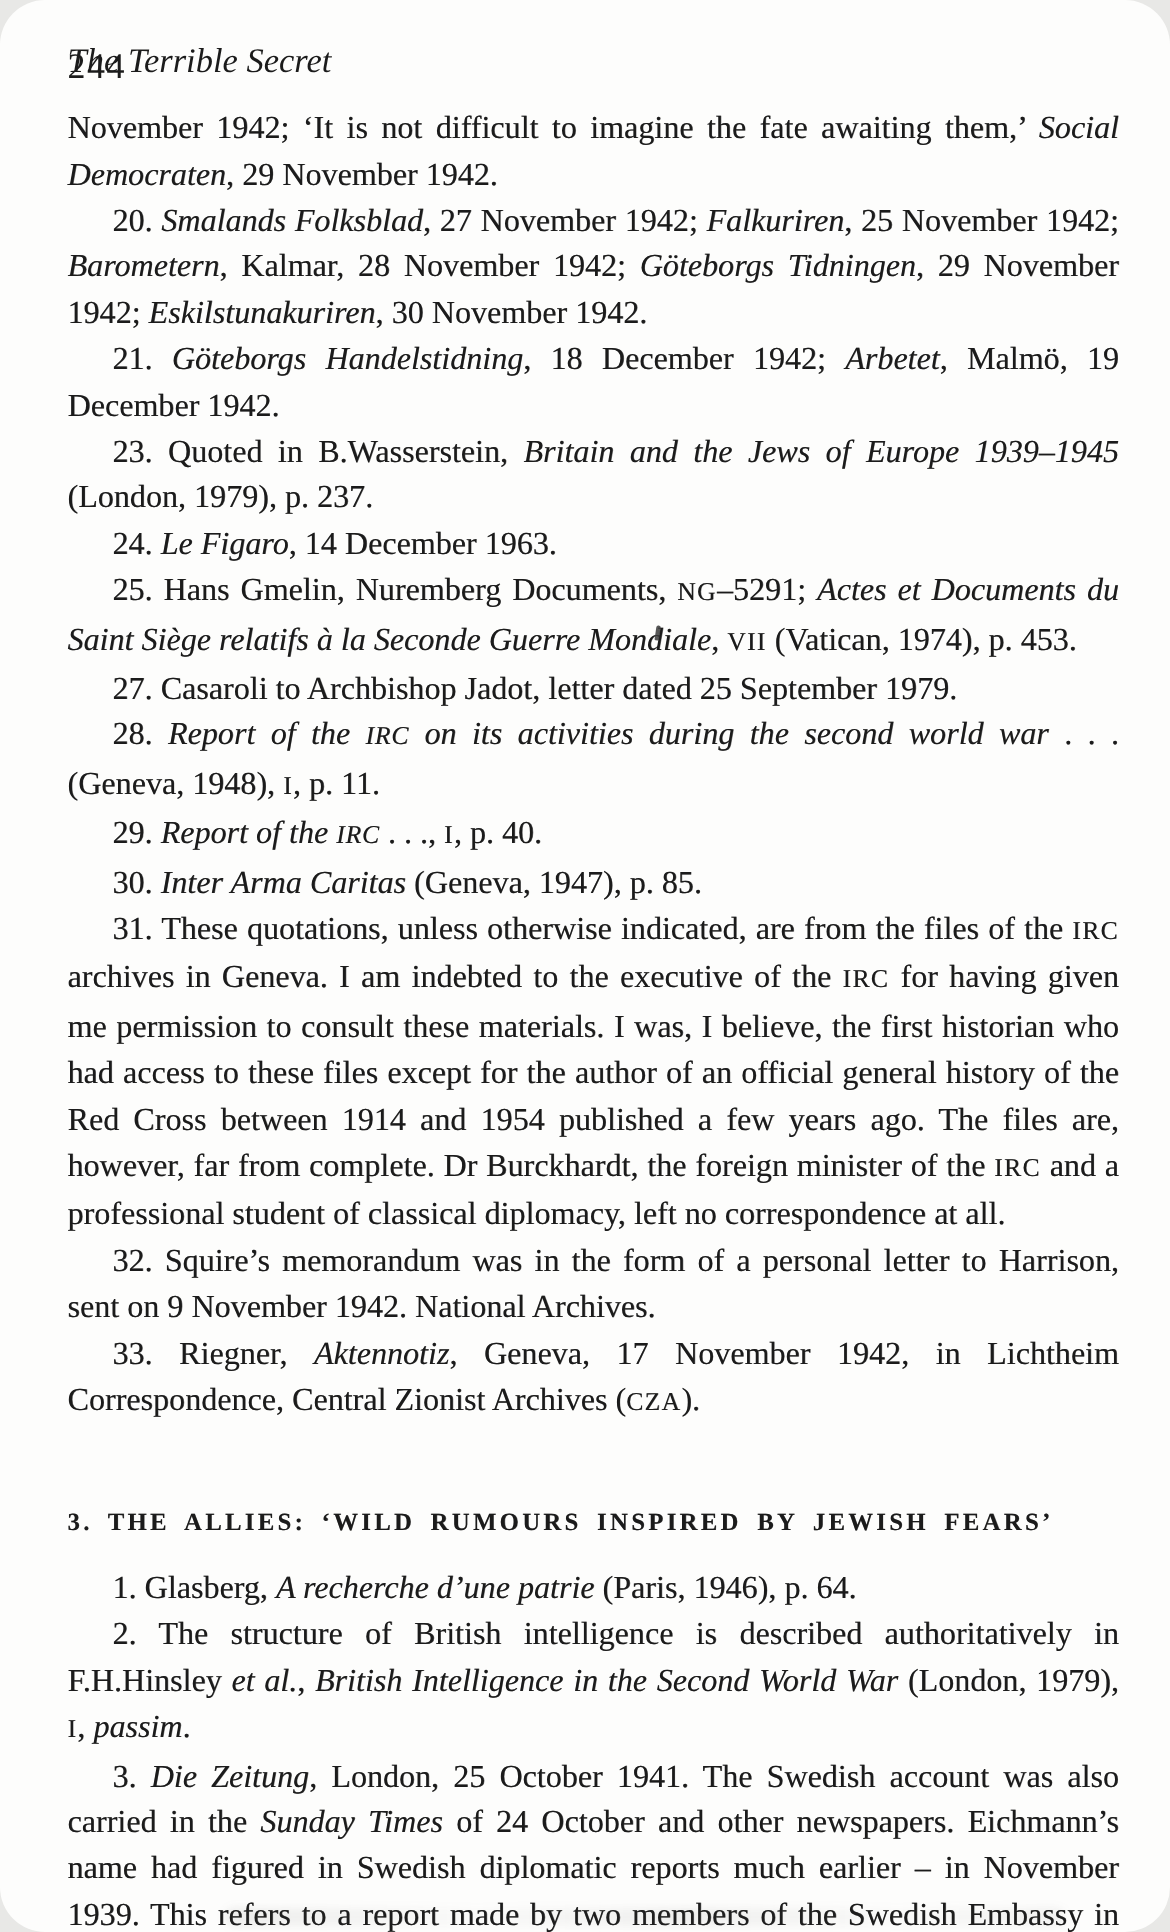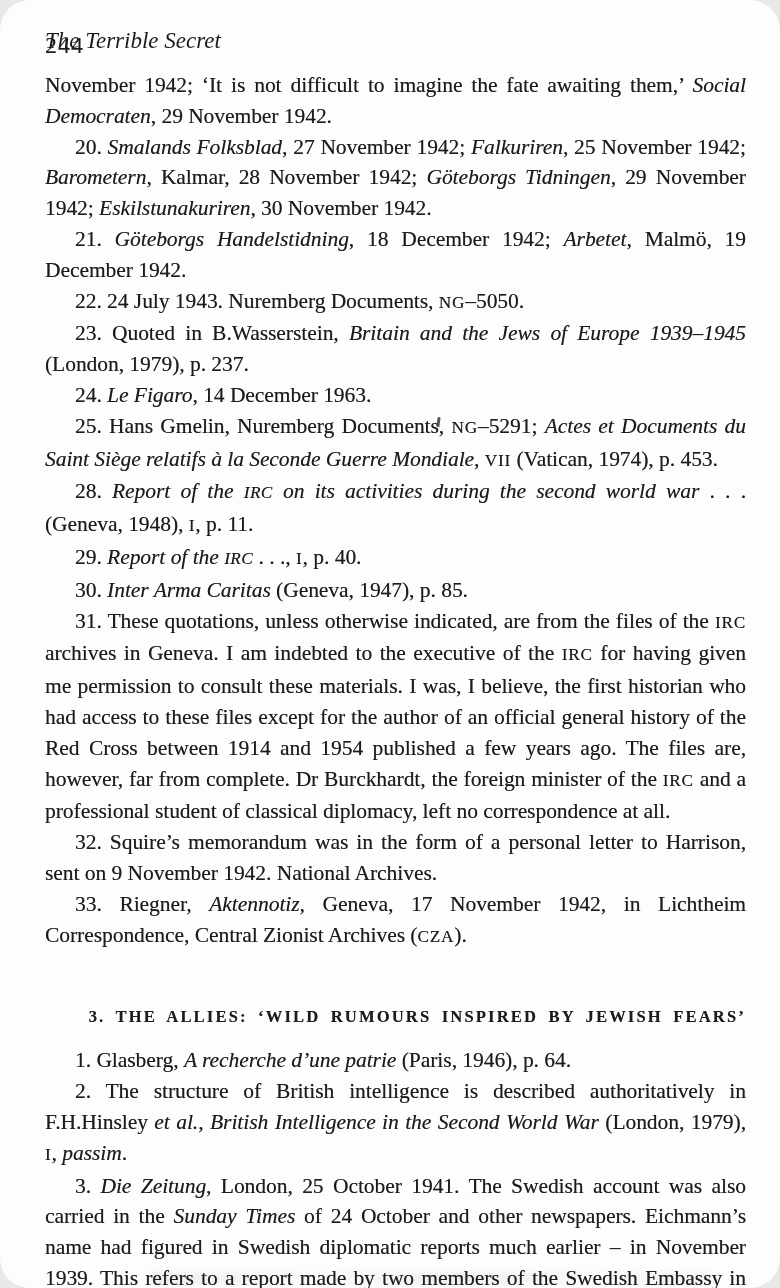--- a/index.html
+++ b/index.html
@@ -59,21 +59,21 @@
   .body-text p.indent {
     text-indent: 30px;
   }
   .section-heading {
     margin: 54px 0 17px 0;
     font-size: 16.5px;
     font-weight: 700;
     letter-spacing: 2.2px;
     word-spacing: 4px;
     line-height: 22px;
-    text-align: right;
+    text-align: left;
     text-shadow: 0.2px 0.2px 0 rgba(20,20,20,0.5);
   }
   .s-n { font-style: normal; margin-top: 28px; }
   .s-i { font-style: italic; }
   .s-sc { font-size: 0.8em; letter-spacing: 0.05em; }
   .s-isc { font-style: italic; font-size: 0.8em; letter-spacing: 0.03em; }
   
   .ink-speck {
     position: absolute;
     left: 437px;
@@ -107,24 +107,24 @@
 
   <div class="running-header">
     <span class="page-number">244</span>
     <span class="running-title">The Terrible Secret</span>
   </div>
 
   <div class="body-text">
       <p class="noindent"><span class="s-n">November 1942; ‘It is not difficult to imagine the fate awaiting them,’ </span><span class="s-i">Social Democraten</span><span class="s-n">, 29 November 1942.</span></p>
       <p class="indent"><span class="s-n">20. </span><span class="s-i">Smalands Folksblad</span><span class="s-n">, 27 November 1942; </span><span class="s-i">Falkuriren</span><span class="s-n">, 25 November 1942; </span><span class="s-i">Barometern</span><span class="s-n">, Kalmar, 28 November 1942; </span><span class="s-i">Göteborgs Tidningen</span><span class="s-n">, 29 November 1942; </span><span class="s-i">Eskilstunakuriren</span><span class="s-n">, 30 November 1942.</span></p>
       <p class="indent"><span class="s-n">21. </span><span class="s-i">Göteborgs Handelstidning</span><span class="s-n">, 18 December 1942; </span><span class="s-i">Arbetet</span><span class="s-n">, Malmö, 19 December 1942.</span></p>
-      <p class="indent"><span class="s-n">22. 24 July 1943. Nuremberg Documents, </span><span class="s-sc">NG</span><span class="s-n">–5050.</span></p>
       <p class="indent"><span class="s-n">23. Quoted in B.Wasserstein, </span><span class="s-i">Britain and the Jews of Europe 1939–1945</span><span class="s-n"> (London, 1979), p. 237.</span></p>
       <p class="indent"><span class="s-n">24. </span><span class="s-i">Le Figaro</span><span class="s-n">, 14 December 1963.</span></p>
       <p class="indent"><span class="s-n">25. Hans Gmelin, Nuremberg Documents, </span><span class="s-sc">NG</span><span class="s-n">–5291; </span><span class="s-i">Actes et Documents du Saint Siège relatifs à la Seconde Guerre Mondiale</span><span class="s-n">, </span><span class="s-sc">VII</span><span class="s-n"> (Vatican, 1974), p. 453.</span></p>
+      <p class="indent"><span class="s-n">27. Casaroli to Archbishop Jadot, letter dated 25 September 1979.</span></p>
       <p class="indent"><span class="s-n">28. </span><span class="s-i">Report of the </span><span class="s-isc">IRC</span><span class="s-i"> on its activities during the second world war</span><span class="s-n"> . . . (Geneva, 1948), </span><span class="s-sc">I</span><span class="s-n">, p. 11.</span></p>
       <p class="indent"><span class="s-n">29. </span><span class="s-i">Report of the </span><span class="s-isc">IRC</span><span class="s-n"> . . ., </span><span class="s-sc">I</span><span class="s-n">, p. 40.</span></p>
       <p class="indent"><span class="s-n">30. </span><span class="s-i">Inter Arma Caritas</span><span class="s-n"> (Geneva, 1947), p. 85.</span></p>
       <p class="indent"><span class="s-n">31. These quotations, unless otherwise indicated, are from the files of the </span><span class="s-sc">IRC</span><span class="s-n"> archives in Geneva. I am indebted to the executive of the </span><span class="s-sc">IRC</span><span class="s-n"> for having given me permission to consult these materials. I was, I believe, the first historian who had access to these files except for the author of an official general history of the Red Cross between 1914 and 1954 published a few years ago. The files are, however, far from complete. Dr Burckhardt, the foreign minister of the </span><span class="s-sc">IRC</span><span class="s-n"> and a professional student of classical diplomacy, left no correspondence at all.</span></p>
       <p class="indent"><span class="s-n">32. Squire’s memorandum was in the form of a personal letter to Harrison, sent on 9 November 1942. National Archives.</span></p>
       <p class="indent"><span class="s-n">33. Riegner, </span><span class="s-i">Aktennotiz</span><span class="s-n">, Geneva, 17 November 1942, in Lichtheim Correspondence, Central Zionist Archives (</span><span class="s-sc">CZA</span><span class="s-n">).</span></p>
       <h2 class="section-heading"><span class="s-n">3. THE ALLIES: ‘WILD RUMOURS INSPIRED BY JEWISH FEARS’</span></h2>
       <p class="indent"><span class="s-n">1. Glasberg, </span><span class="s-i">A recherche d’une patrie</span><span class="s-n"> (Paris, 1946), p. 64.</span></p>
       <p class="indent"><span class="s-n">2. The structure of British intelligence is described authoritatively in F.H.Hinsley </span><span class="s-i">et al.</span><span class="s-n">, </span><span class="s-i">British Intelligence in the Second World War</span><span class="s-n"> (London, 1979), </span><span class="s-sc">I</span><span class="s-n">, </span><span class="s-i">passim</span><span class="s-n">.</span></p>
       <p class="indent"><span class="s-n">3. </span><span class="s-i">Die Zeitung</span><span class="s-n">, London, 25 October 1941. The Swedish account was also carried in the </span><span class="s-i">Sunday Times</span><span class="s-n"> of 24 October and other newspapers. Eichmann’s name had figured in Swedish diplomatic reports much earlier – in November 1939. This refers to a report made by two members of the Swedish Embassy in Berlin, Einar von Post and Karl Damgren, about transports of Jews from Moravia. I owe this information to Hans Lindberg’s study on Swedish refugee policy 1936–41. Dr Lindberg believes that it is unlikely that the Swedish authorities knew about the mass murder prior to von Otter’s report. This is based on an interview with Ambassador Gösta Engzell who was then in a key</span></p>

